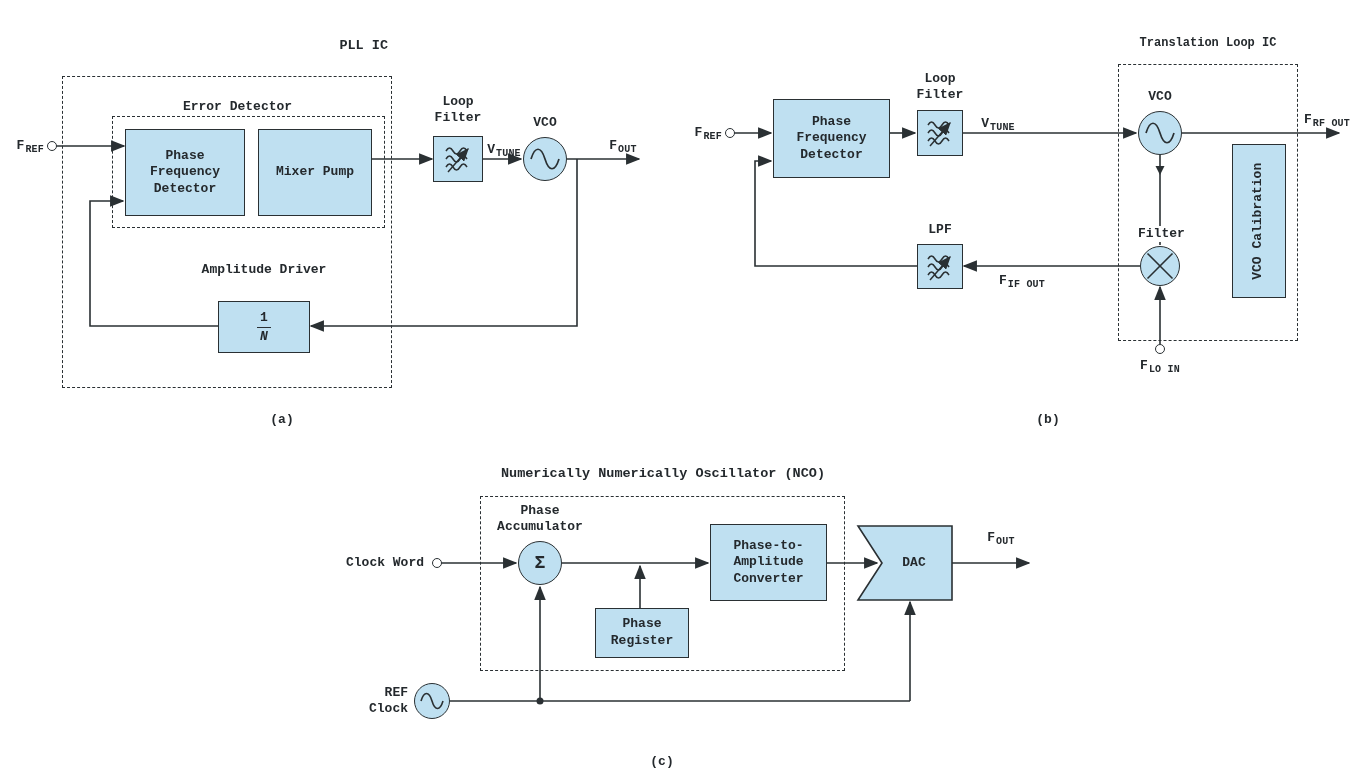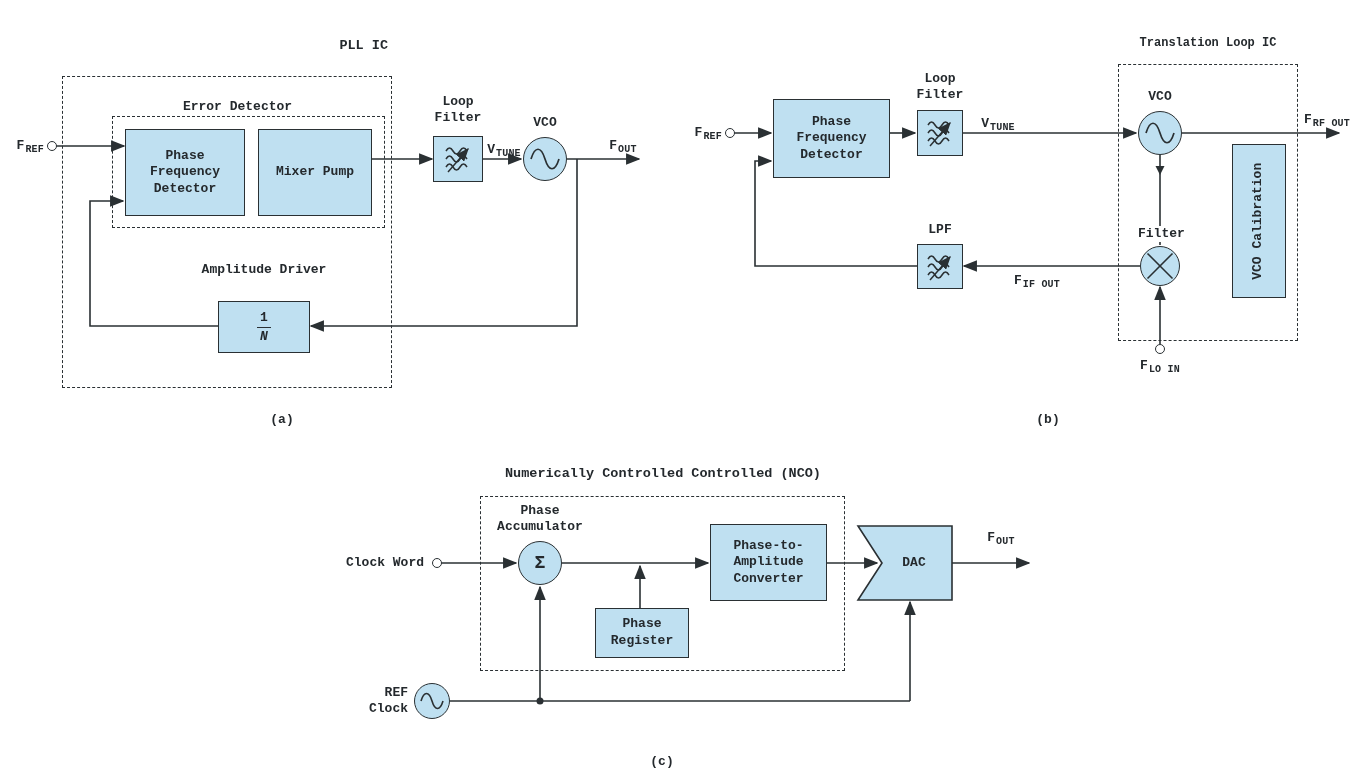--- a/index.html
+++ b/index.html
@@ -192,30 +192,30 @@
       <svg class="icon" width="36" height="32" viewBox="0 0 36 32">
         <g stroke="#2a3033" stroke-width="1.5" fill="none">
           <path d="M6,8 q3.5,-6 7,0 t7,0 t7,0"></path>
           <path d="M6,16 q3.5,-6 7,0 t7,0 t7,0"></path>
           <path d="M6,24 q3.5,-6 7,0 t7,0 t7,0"></path>
           <path d="M8,29 L28,6" marker-end="url(#arr)"></path>
         </g>
       </svg>
     </div>
 
-    <div class="lbl center" style="left:984px;top:257px;width:76px;text-align:right;"><span>F</span><span class="sub">IF OUT</span></div>
+    <div class="lbl center" style="left:984px;top:257px;width:76px;"><span>F</span><span class="sub">IF OUT</span></div>
 
     <div class="term" style="left:1155px;top:328px;"></div>
     <div class="lbl center" style="left:1126px;top:342px;width:68px;"><span>F</span><span class="sub">LO IN</span></div>
 
     <div class="lbl center" style="left:1008px;top:396px;width:80px;">(b)</div>
   </div>
 
   <div>
-    <div class="lbl center" style="left:478px;top:450px;width:370px;font-size:13.5px;">Numerically Controlled Controlled (NCO)</div>
+    <div class="lbl center" style="left:478px;top:450px;width:370px;font-size:13.5px;">Numerically Numerically Oscillator (NCO)</div>
     <div class="dashed" style="left:480px;top:480px;width:365px;height:175px;"></div>
 
     <div class="lbl right" style="left:328px;top:539px;width:96px;">Clock Word</div>
     <div class="term" style="left:432px;top:542px;"></div>
 
     <div class="lbl center" style="left:478px;top:487px;width:124px;">Phase
 Accumulator</div>
     <div class="circle" style="left:518px;top:525px;width:44px;height:44px;">
       <span class="sigma">Σ</span>
     </div>

